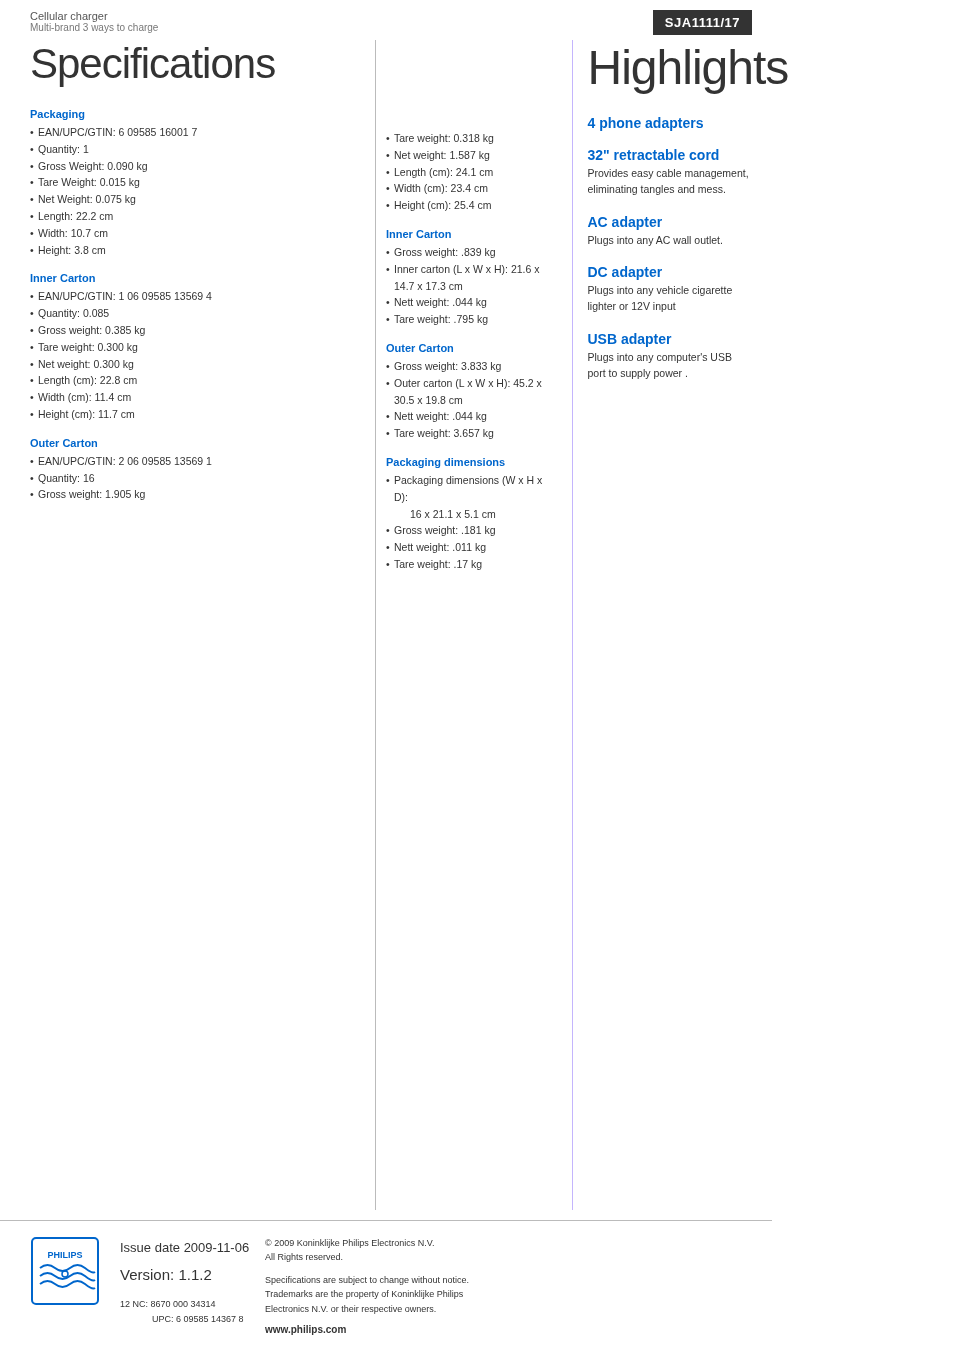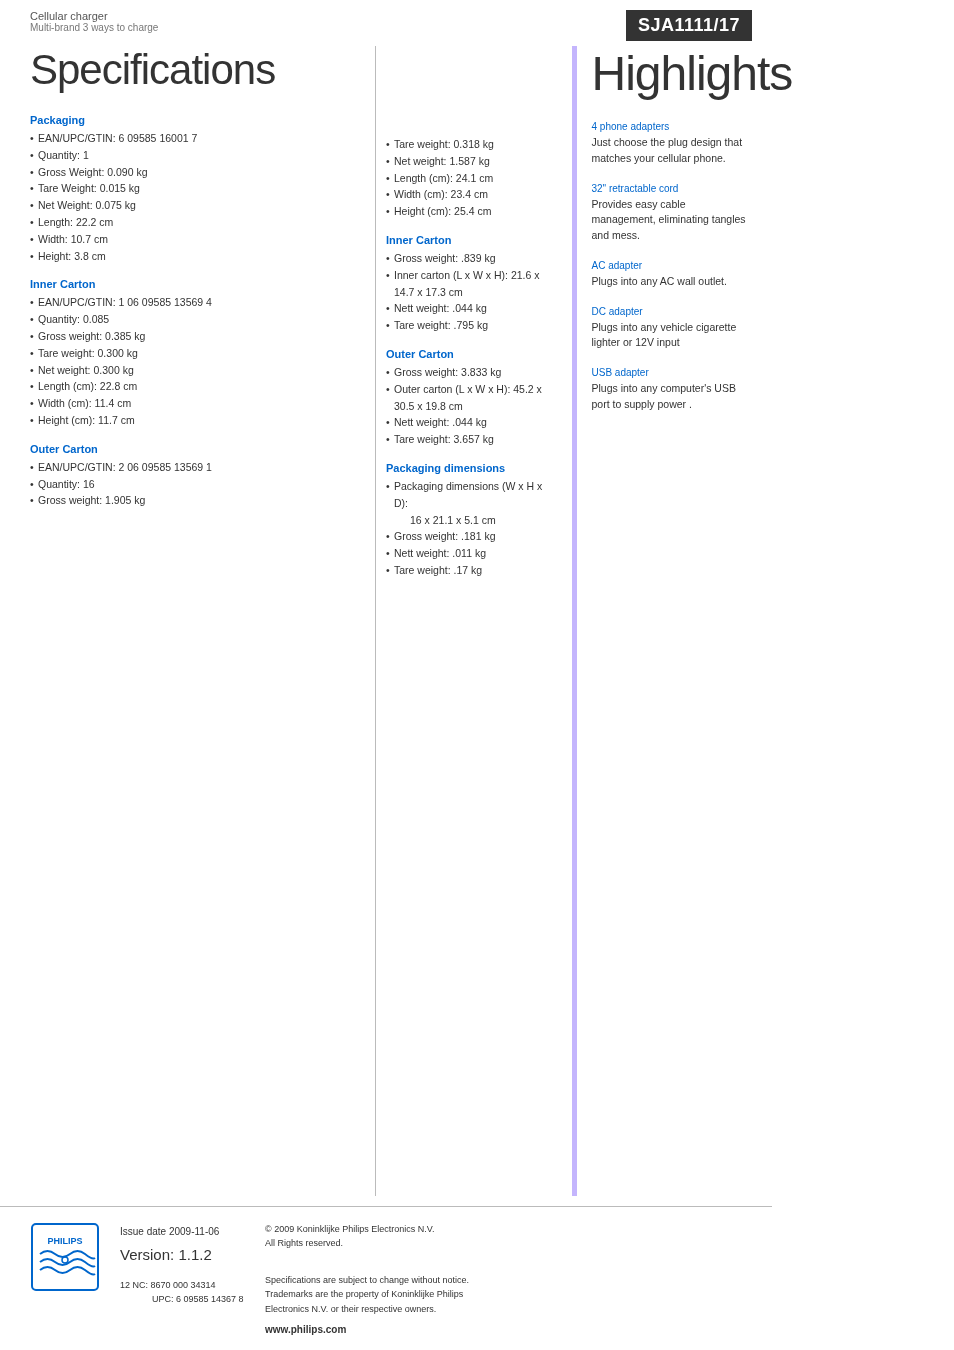--- a/index.html
+++ b/index.html
@@ -17,21 +17,21 @@
       width: 772px;
       min-height: 1350px;
       position: relative;
       display: flex;
       flex-direction: column;
     }
 
     .model-badge {
       background: #333;
       color: #fff;
-      font-size: 18px;
+      font-size: 13px;
       font-weight: bold;
       padding: 5px 12px;
       letter-spacing: 0.5px;
     }
 
     .page-title {
       font-size: 42px;
       font-weight: 300;
       color: #333;
       letter-spacing: -1px;
@@ -71,22 +71,22 @@
       content: '•';
       position: absolute;
       left: 0;
     }
 
     .highlight-section {
       margin-bottom: 14px;
     }
 
     .highlight-title {
-      font-size: 10px;
-      font-weight: normal;
+      font-size: 14px;
+      font-weight: bold;
       color: #0066cc;
       margin-bottom: 3px;
       margin-top: 16px;
     }
 
     .highlight-text {
       font-size: 10.5px;
       color: #333;
       line-height: 1.5;
     }
@@ -189,27 +189,26 @@
           <div class="spec-item">Packaging dimensions (W x H x D):</div>
           <div style="padding-left:24px; font-size:10.5px; line-height:1.6;">  16 x 21.1 x 5.1 cm</div>
           <div class="spec-item">Gross weight: .181 kg</div>
           <div class="spec-item">Nett weight: .011 kg</div>
           <div class="spec-item">Tare weight: .17 kg</div>
         </div>
       </div>
 
     </div>
 
-    <div style="width:25%; padding-left:15px; border-left: 5px solid #c4b5fd;">
+    <div style="width:25%; padding-left:15px; border-left: 1px solid #c4b5fd;">
 
       <div class="highlights-title">Highlights</div>
 
       <div class="highlight-section">
         <div class="highlight-title">4 phone adapters</div>
-        <div class="highlight-text">Just choose the plug design that matches your cellular phone.</div>
       </div>
 
       <div class="highlight-section">
         <div class="highlight-title">32" retractable cord</div>
         <div class="highlight-text">Provides easy cable management, eliminating tangles and mess.</div>
       </div>
 
       <div class="highlight-section">
         <div class="highlight-title">AC adapter</div>
         <div class="highlight-text">Plugs into any AC wall outlet.</div>
@@ -242,32 +241,32 @@
         <path d="M10 40 Q17.5 34 25 40 Q32.5 46 40 40 Q47.5 34 55 40 Q62.5 46 65 44" fill="none" stroke="#0066cc" stroke-width="2"></path>
         <path d="M10 48 Q17.5 42 25 48 Q32.5 54 40 48 Q47.5 42 55 48 Q62.5 54 65 52" fill="none" stroke="#0066cc" stroke-width="2"></path>
 
         <circle cx="35" cy="38" r="3" fill="none" stroke="#0066cc" stroke-width="1.5"></circle>
       </svg>
     </div>
 
     <div style="display:flex; flex:1; gap:15px; align-items:flex-start;">
 
       <div style="min-width:130px;">
-        <div style="font-size:10px; line-height:1.9;">
+        <div style="font-size:13px; line-height:1.9;">
           <span>Issue date</span> <span>2009-11-06</span>
         </div>
         <div style="font-size:15px; line-height:1.9;">
           <span>Version:</span> <span>1.1.2</span>
         </div>
         <div style="font-size:9px; margin-top:8px; line-height:1.6;">12 NC: 8670 000 34314</div>
         <div style="font-size:9px; line-height:1.6;margin-left:32px;">UPC: 6 09585 14367 8</div>
       </div>
 
       <div style="max-width:380px;">
-        <div style="font-size:9px; line-height:1.6; margin-bottom:22px; white-space:pre-line;">© 2009 Koninklijke Philips Electronics N.V.
+        <div style="font-size:9px; line-height:1.6; margin-bottom:8px; white-space:pre-line;">© 2009 Koninklijke Philips Electronics N.V.
 All Rights reserved.</div>
         <div style="font-size:9px; line-height:1.6; margin-bottom:8px; white-space:pre-line;">Specifications are subject to change without notice.
 Trademarks are the property of Koninklijke Philips
 Electronics N.V. or their respective owners.</div>
         <div style="font-size:10px; font-weight:bold;">www.philips.com</div>
       </div>
 
     </div>
 
   </div>

